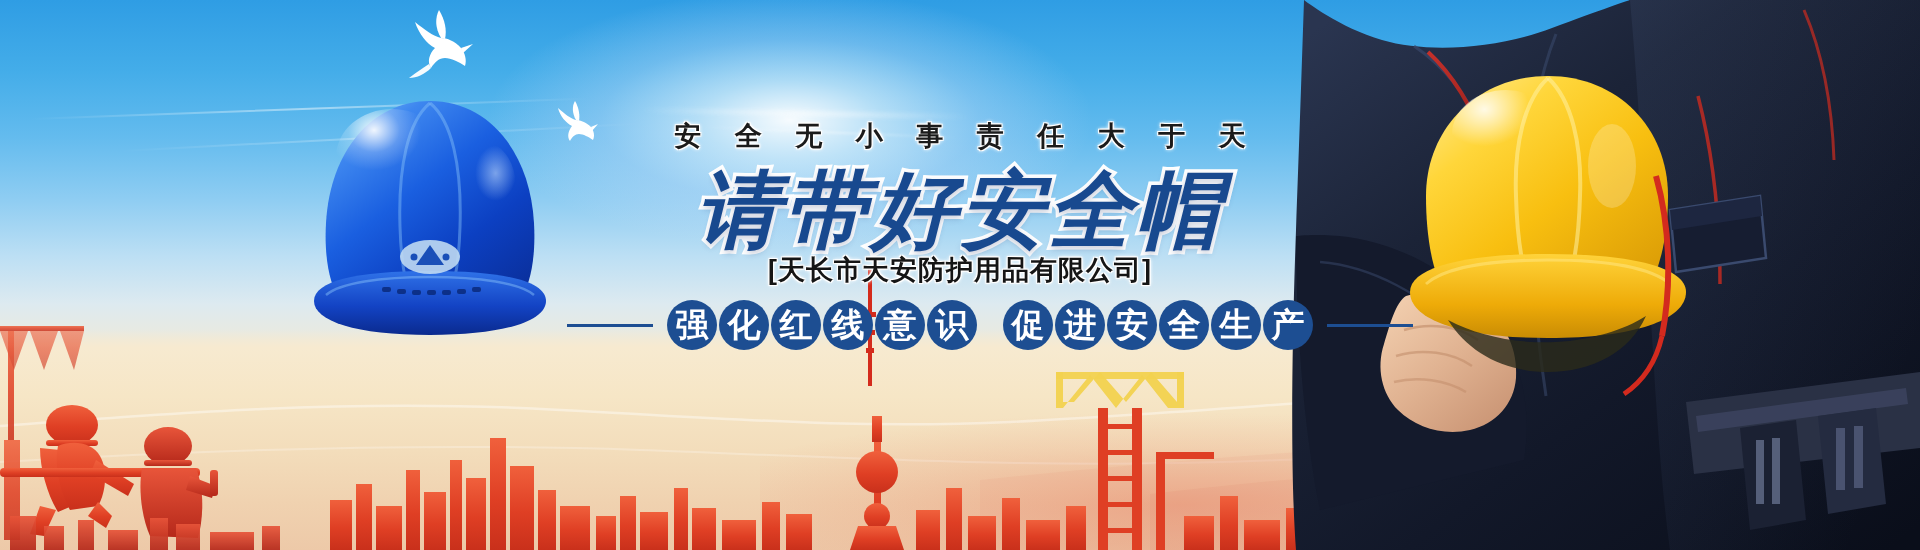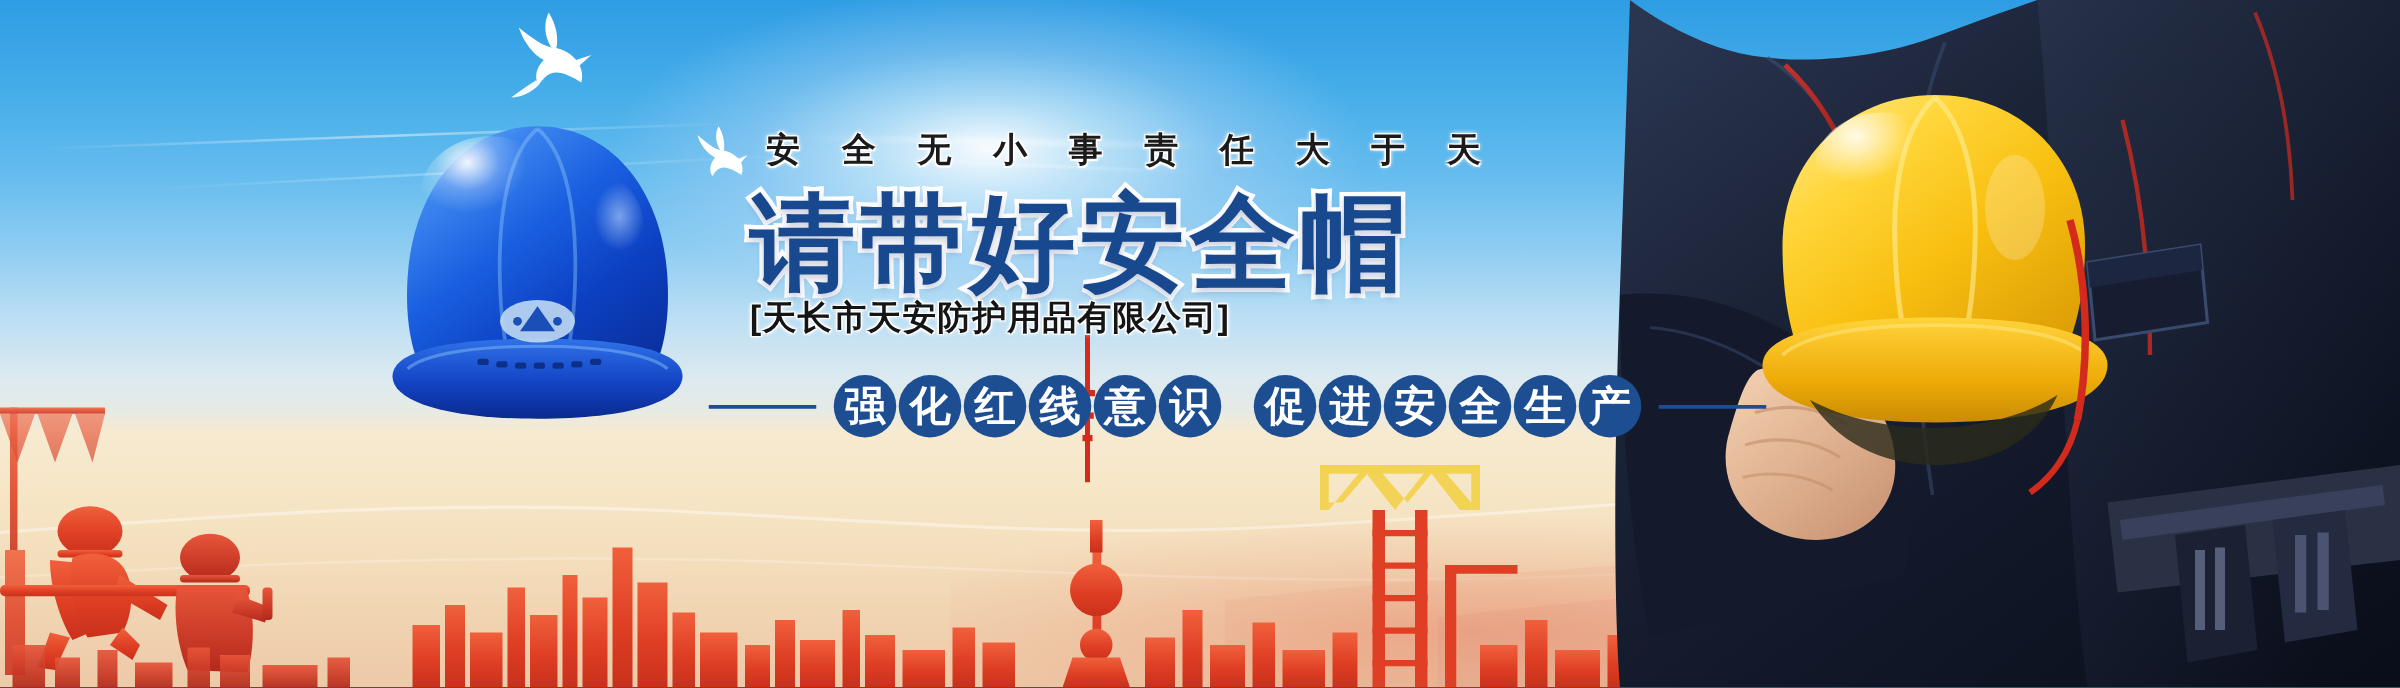--- a/index.html
+++ b/index.html
@@ -60,37 +60,39 @@
   
   .dove{position:absolute;}
   .dove1{left:405px;top:8px;width:70px;height:72px;}
   .dove2{left:552px;top:100px;width:46px;height:48px;}
 
   
   .worker{position:absolute;right:0;top:0;width:720px;height:550px;}
 
   
   .textblock{
-    position:absolute;left:600px;top:102px;width:720px;
+    position:absolute;left:600px;top:118px;width:720px;
+    text-align:center;
   }
   .tagline{
     font-size:27px;color:#1b1b1b;font-weight:700;
     letter-spacing:13px;text-indent:13px;
     text-shadow:0 0 4px #fff,0 0 4px #fff,1px 1px 0 #fff,-1px -1px 0 #fff,
                 1px -1px 0 #fff,-1px 1px 0 #fff;
     white-space:nowrap;
   }
   .headline{
     margin-top:14px;
     font-size:84px;line-height:1;font-weight:900;
     color:#18498f;letter-spacing:4px;
     -webkit-text-stroke:7px #ffffff;
     paint-order:stroke fill;
     text-shadow:0 3px 6px rgba(40,60,110,.25);
     white-space:nowrap;
+    font-style:italic;
   }
   .company{
     font-size:27px;font-weight:700;color:#151515;letter-spacing:1px;
     text-shadow:0 0 4px #fff,0 0 4px #fff,1px 1px 0 #fff,-1px -1px 0 #fff,
                 1px -1px 0 #fff,-1px 1px 0 #fff;
     white-space:nowrap;
   }
 
   
   .slogan{

